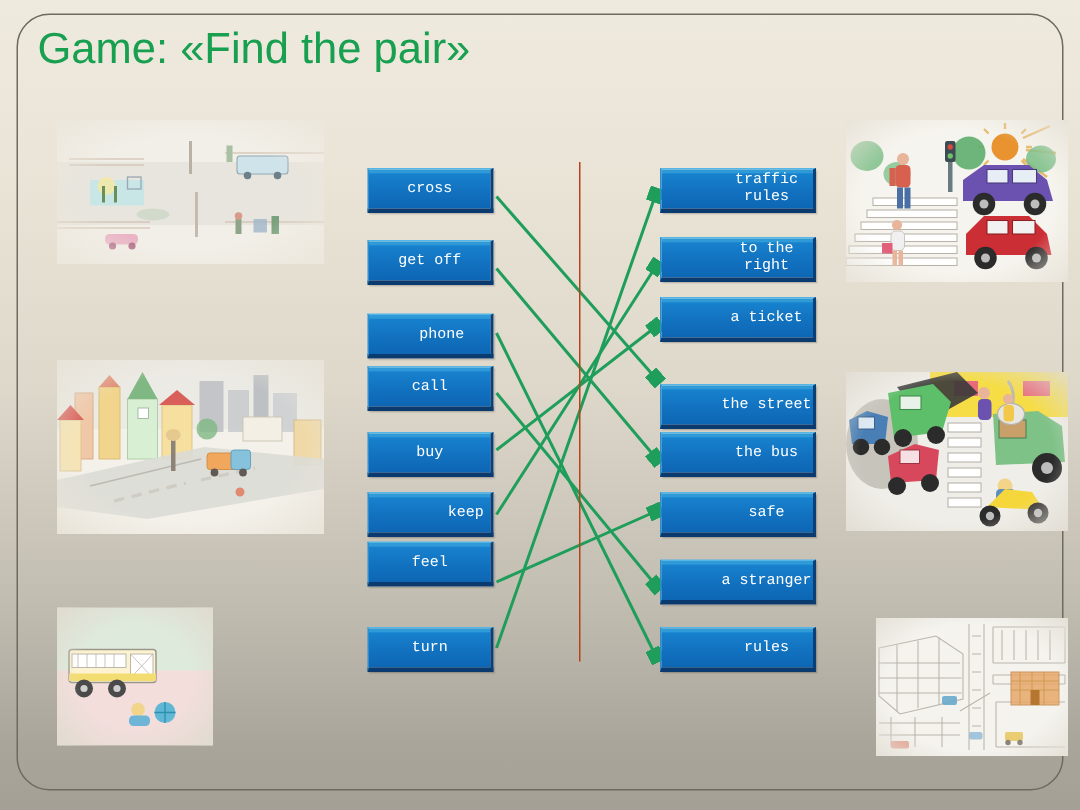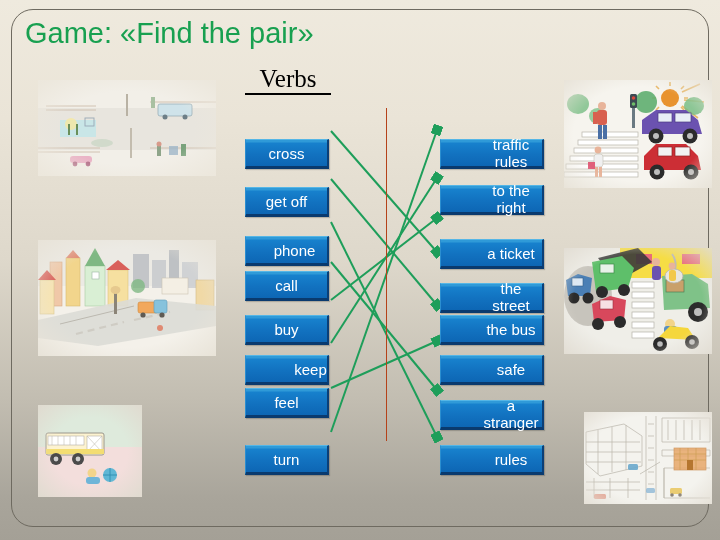--- a/index.html
+++ b/index.html
@@ -78,28 +78,27 @@
     height: 30px;
     background: linear-gradient(to bottom,
         #2f9ad8 0px, #2f9ad8 2px,
         #1781cd 3px, #1272c0 55%, #0d66b4 100%);
     border-top: 1px solid #55b6e6;
     border-left: 1px solid #2b8ed0;
     border-right: 2px solid #0b3f77;
     border-bottom: 3px solid #0a3a6e;
     box-sizing: border-box;
     color: #ffffff;
-    font-family: Liberation Sans, sans-serif;
-    font-size: 15px;
+    font-family: Liberation Mono, monospace;
+    font-size: 10px;
     display: flex;
     align-items: center;
     justify-content: center;
     text-align: center;
     box-shadow: 1px 1px 1px rgba(0,0,0,0.18);
-    margin-top: 27px;
   }
   .btn.left  { left: 245px; width: 84px; }
   .btn.right { left: 440px; width: 104px; padding-left: 39px; }
 
   #lines { position: absolute; left: 0; top: 0; width: 720px; height: 540px; pointer-events: none; }
 
   .divider {
     position: absolute;
     left: 386px;
     top: 108px;
@@ -329,21 +328,20 @@
       <rect x="86" y="76" width="12" height="6" rx="1.5" fill="#e8c45c" opacity="0.85"></rect>
       <circle cx="88" cy="83" r="1.8" fill="#8a8278"></circle>
         <circle cx="96" cy="83" r="1.8" fill="#8a8278"></circle>
       <path d="M56 62 L76 50" stroke="#b9b5ab" stroke-width="0.7"></path>
     </svg>
     <div class="fade" style="background:radial-gradient(ellipse at center, rgba(244,243,238,0) 62%, rgba(228,223,213,0.9) 96%);"></div>
   </div>
 
   <div id="title">Game: «Find the pair»</div>
 
-  <div class="col-header" id="header-verbs">Verbs</div>
 
   <svg id="lines" viewBox="0 0 720 540">
     <defs>
       <marker id="arrow" markerWidth="5" markerHeight="5" refX="2.5" refY="2.5" orient="auto">
         <rect x="0" y="0" width="5" height="5" fill="#1e9e5a"></rect>
       </marker>
     </defs>
     <g id="lines-group">
         <line x1="331" y1="131" x2="437" y2="252" stroke="#1e9e5a" stroke-width="2" marker-end="url(#arrow)"></line>
         <line x1="331" y1="179" x2="437" y2="305" stroke="#1e9e5a" stroke-width="2" marker-end="url(#arrow)"></line>
@@ -364,21 +362,21 @@
       <div class="btn left" style="top: 209px; padding-left: 16px;">phone</div>
       <div class="btn left" style="top: 244px;">call</div>
       <div class="btn left" style="top: 288px;">buy</div>
       <div class="btn left" style="top: 328px; padding-left: 48px;">keep</div>
       <div class="btn left" style="top: 361px;">feel</div>
       <div class="btn left" style="top: 418px;">turn</div>
     </div>
   <div id="noun-buttons">
       <div class="btn right" style="top: 112px;">traffic rules</div>
       <div class="btn right" style="top: 158px;">to the right</div>
-      <div class="btn right" style="top: 212px;">a ticket</div>
+      <div class="btn right" style="top: 198px;">a ticket</div>
       <div class="btn right" style="top: 256px;">the street</div>
       <div class="btn right" style="top: 288px;">the bus</div>
       <div class="btn right" style="top: 328px;">safe</div>
       <div class="btn right" style="top: 373px;">a stranger</div>
       <div class="btn right" style="top: 418px;">rules</div>
     </div>
 
 </div>
 
 </body></html>

